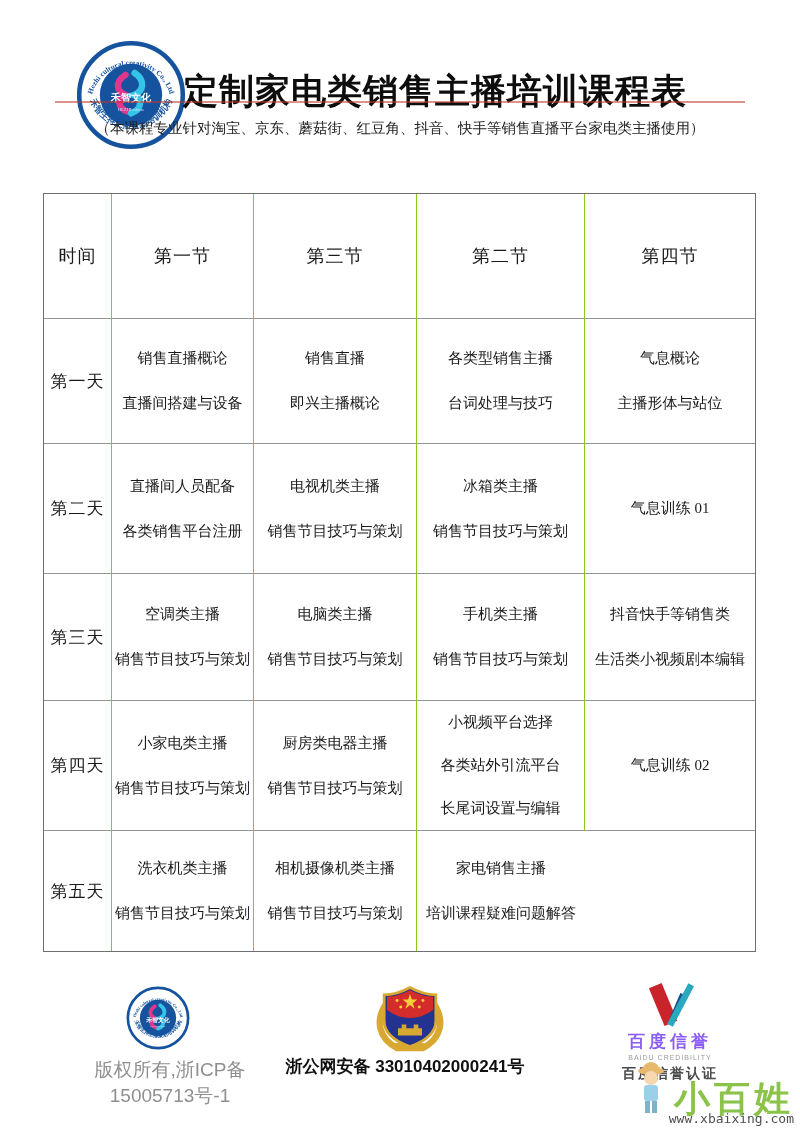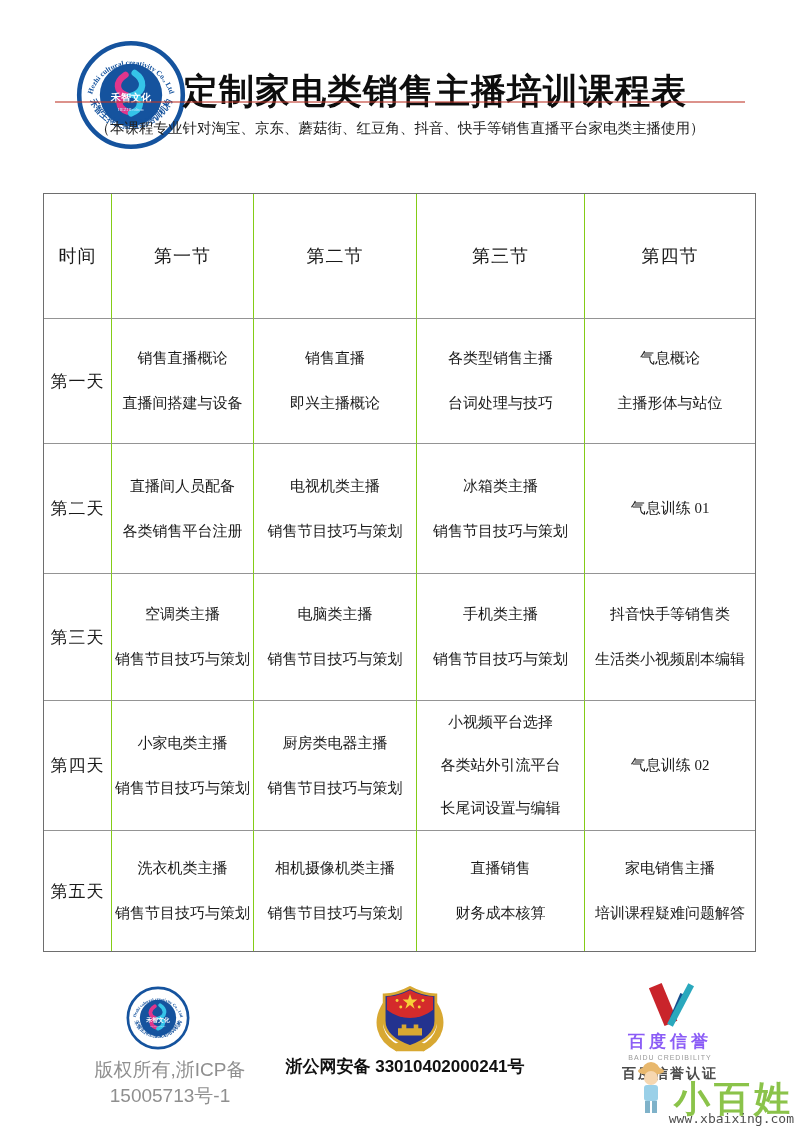--- a/index.html
+++ b/index.html
@@ -80,22 +80,22 @@
   </svg>
 
   <div class="page-title">定制家电类销售主播培训课程表</div>
   <div class="title-rule"></div>
   <div class="subtitle">（本课程专业针对淘宝、京东、蘑菇街、红豆角、抖音、快手等销售直播平台家电类主播使用）</div>
 
   <div class="course-table">
 
     <div class="tcell head">时间</div>
     <div class="tcell head">第一节</div>
+    <div class="tcell head">第三节</div>
     <div class="tcell head">第二节</div>
-    <div class="tcell head">第三节</div>
     <div class="tcell head col-last">第四节</div>
 
     <div class="tcell day">第一天</div>
     <div class="tcell">
       <span class="line">销售直播概论</span>
       <span class="line">直播间搭建与设备</span>
     </div>
     <div class="tcell">
       <span class="line">销售直播</span>
       <span class="line">即兴主播概论</span>
@@ -163,24 +163,20 @@
     </div>
 
     <div class="tcell day row-last">第五天</div>
     <div class="tcell row-last">
       <span class="line">洗衣机类主播</span>
       <span class="line">销售节目技巧与策划</span>
     </div>
     <div class="tcell row-last">
       <span class="line">相机摄像机类主播</span>
       <span class="line">销售节目技巧与策划</span>
-    </div>
-    <div class="tcell row-last">
-      <span class="line">直播销售</span>
-      <span class="line">财务成本核算</span>
     </div>
     <div class="tcell col-last row-last">
       <span class="line">家电销售主播</span>
       <span class="line">培训课程疑难问题解答</span>
     </div>
   </div>
 
   <svg class="logo-wrap logo-small" viewBox="0 0 120 120">
     <defs>
       <path id="arcTopB" d="M 17,62 A 44 44 0 0 1 103,62" fill="none"></path>

